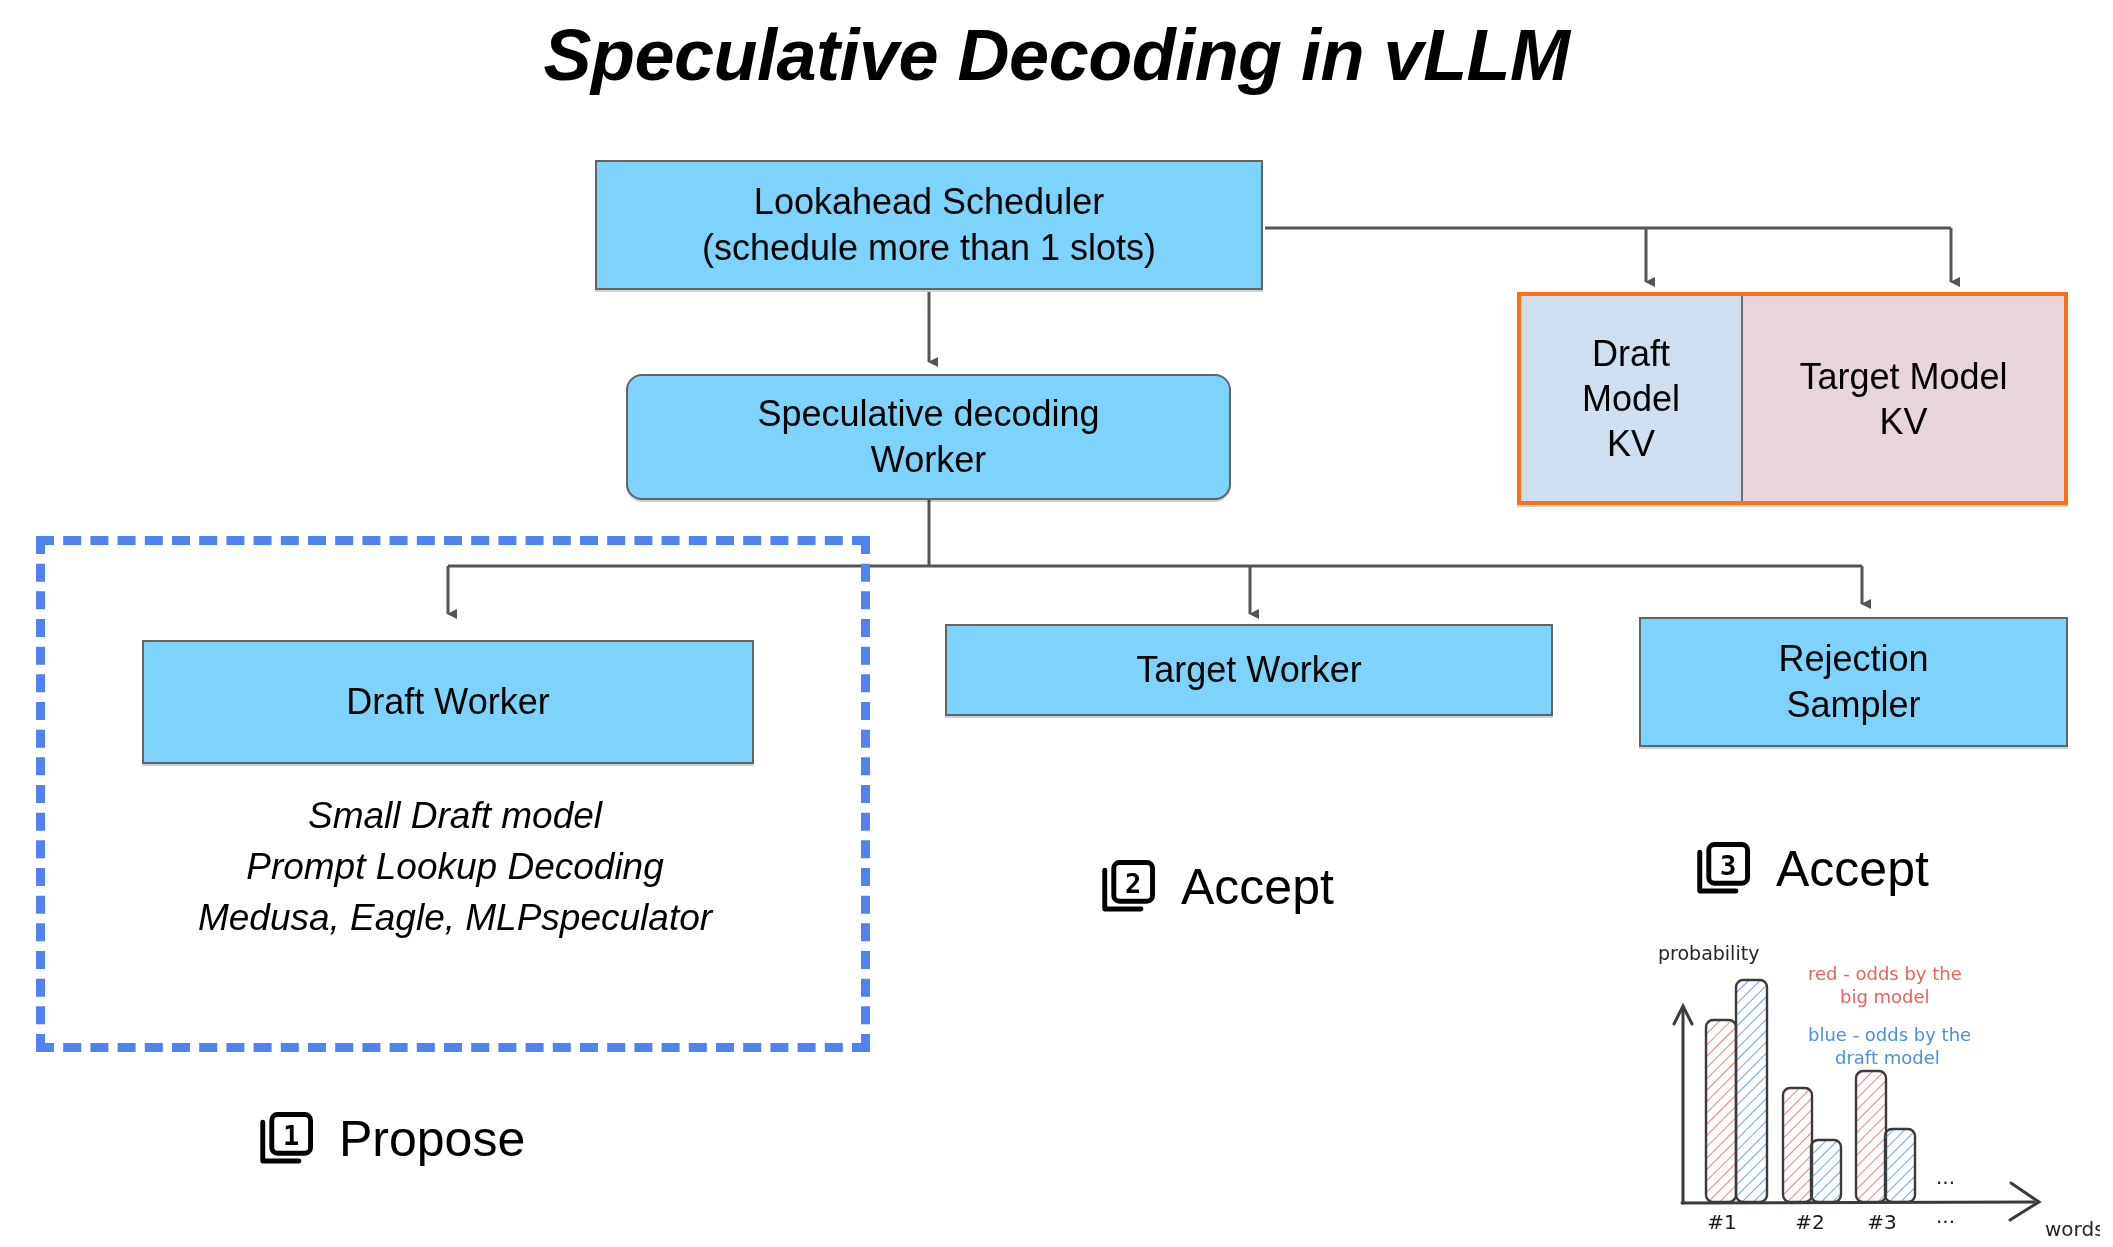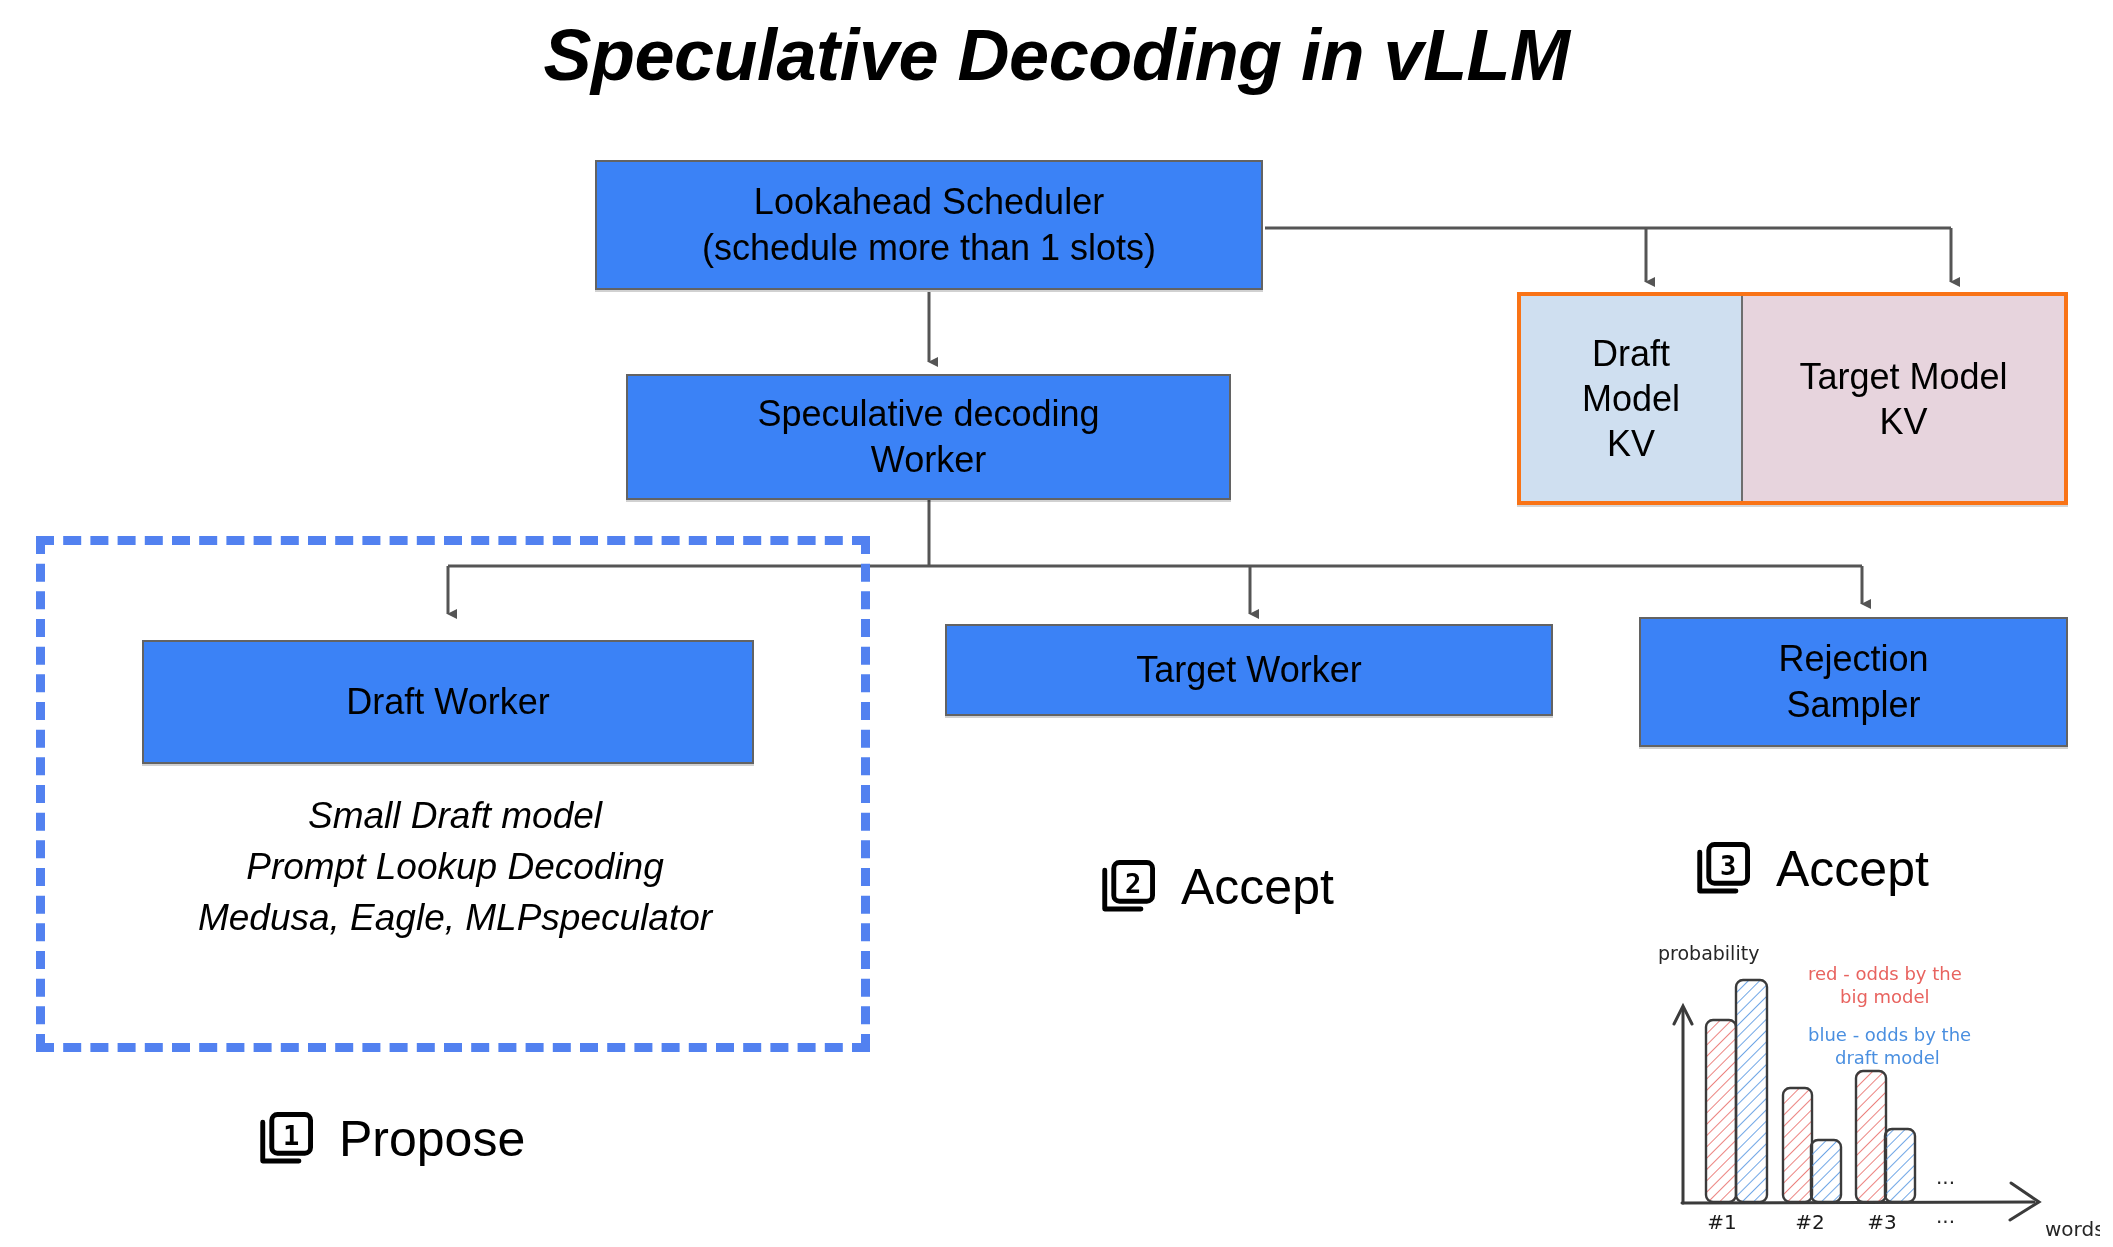--- a/index.html
+++ b/index.html
@@ -23,21 +23,21 @@
     font-weight: 700;
     letter-spacing: -0.5px;
     line-height: 1.05;
     white-space: nowrap;
     font-style: italic;
   }
 
   
   .node {
     position: absolute;
-    background: #3b82f6;
+    background: #7dd3fc;
     border: 2px solid #636363;
     box-sizing: border-box;
     display: flex;
     align-items: center;
     justify-content: center;
     text-align: center;
     font-size: 36px;
     line-height: 1.28;
     white-space: pre-line;
     box-shadow: 0 2px 0 rgba(0,0,0,0.18);
@@ -117,21 +117,21 @@
       <path d="M1250,566 L1250,614" marker-end="url(#ah)"></path>
       <path d="M1862,566 L1862,604" marker-end="url(#ah)"></path>
     </g>
   </svg>
 
   <div class="dashbox" style="left:36px; top:536px; width:834px; height:516px;"></div>
 
   <div class="node" style="left:595px; top:160px; width:668px; height:130px;">Lookahead Scheduler
 (schedule more than 1 slots)</div>
 
-  <div class="node" style="left:626px; top:374px; width:605px; height:126px;">Speculative decoding
+  <div class="node" style="left:626px; top:374px; width:605px; height:126px;border-radius:16px;">Speculative decoding
 Worker</div>
 
   <div class="node" style="left:142px; top:624px; width:612px; height:124px;margin-top:16px;">Draft Worker</div>
 
   <div class="node" style="left:945px; top:624px; width:608px; height:92px;">Target Worker</div>
 
   <div class="node" style="left:1639px; top:617px; width:429px; height:130px;">Rejection
 Sampler</div>
 
   <div class="kvwrap" style="left:1517px; top:292px; width:551px; height:213px;">

